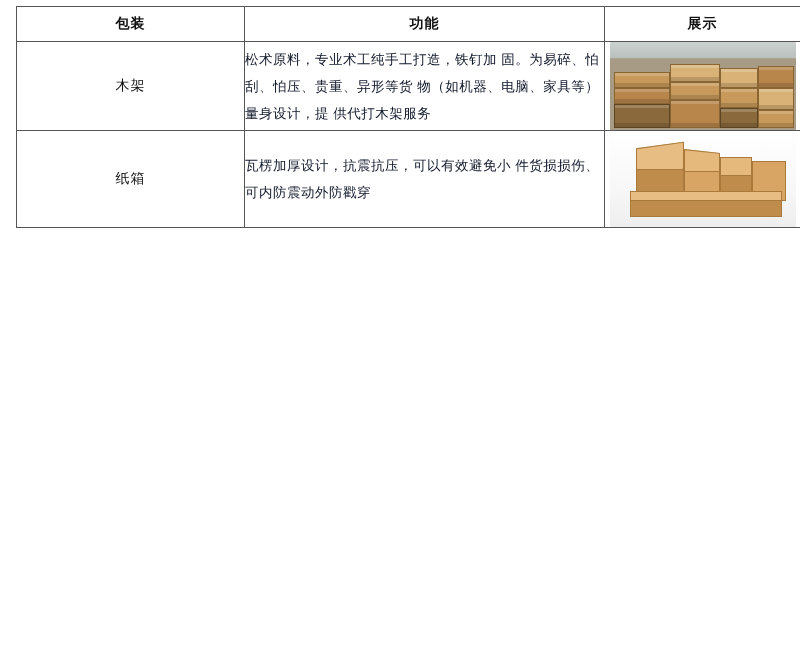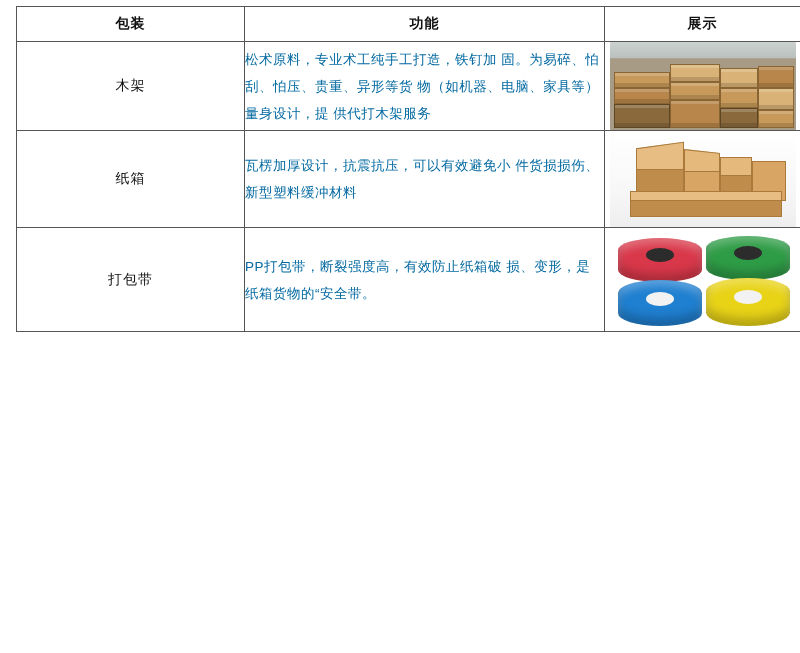--- a/index.html
+++ b/index.html
@@ -47,21 +47,21 @@
   td.pack-cell {
     text-align: center;
     font-size: 14px;
     color: #111;
     letter-spacing: 1px;
     padding: 4px 6px;
   }
   td.func-cell {
     font-size: 13.5px;
     line-height: 27px;
-    color: #0369a1;
+    color: #0f172a;
     padding: 8px 10px 8px 12px;
     text-align: left;
     letter-spacing: 0.5px;
   }
   td.show-cell {
     padding: 4px;
     text-align: center;
   }
   .photo {
     width: 186px;
@@ -194,50 +194,34 @@
             <div class="slab dark" style="left:110px;top:66px; width:36px; height:18px;"></div>
             <div class="slab mid" style="left:148px;top:24px; width:34px; height:20px;"></div>
             <div class="slab lite" style="left:148px;top:46px; width:34px; height:20px;"></div>
             <div class="slab" style="left:148px;top:68px; width:34px; height:16px;"></div>
           </div>
         </td>
       </tr>
 
       <tr class="r2">
         <td class="pack-cell">纸箱</td>
-        <td class="func-cell">瓦楞加厚设计，抗震抗压，可以有效避免小 件货损损伤、新型塑料缓冲材料</td>
+        <td class="func-cell">瓦楞加厚设计，抗震抗压，可以有效避免小 件货损损伤、可内防震动外防戳穿</td>
         <td class="show-cell">
           <div class="photo ph-box">
             <div class="bx top" style="left:26px; top:14px; width:46px; height:26px; transform:skewY(-8deg);"></div>
             <div class="bx side" style="left:26px; top:38px; width:46px; height:30px;"></div>
             <div class="bx pale" style="left:74px; top:20px; width:34px; height:22px; transform:skewY(6deg);"></div>
             <div class="bx" style="left:74px; top:40px; width:34px; height:28px;"></div>
             <div class="bx pale" style="left:110px;top:26px; width:30px; height:18px;"></div>
             <div class="bx side" style="left:110px;top:44px; width:30px; height:24px;"></div>
             <div class="bx" style="left:142px;top:30px; width:32px; height:38px;"></div>
             <div class="bx side" style="left:20px; top:66px; width:150px; height:18px;"></div>
             <div class="bx top" style="left:20px; top:60px; width:150px; height:8px;"></div>
           </div>
         </td>
       </tr>
 
 
-      <tr class="r4">
-        <td class="pack-cell">打包带</td>
-        <td class="func-cell">PP打包带，断裂强度高，有效防止纸箱破 损、变形，是纸箱货物的“安全带。</td>
-        <td class="show-cell">
-          <div class="photo ph-strap">
-            <div class="coil" style="left:8px;  top:10px; width:84px; height:44px; background:#d9384a;"></div>
-            <div class="hole" style="left:36px; top:20px; width:28px; height:14px;"></div>
-            <div class="coil" style="left:96px; top:8px;  width:84px; height:44px; background:#2e9c46;"></div>
-            <div class="hole" style="left:124px;top:18px; width:28px; height:14px;"></div>
-            <div class="coil" style="left:8px;  top:52px; width:84px; height:46px; background:#1f7fd0;"></div>
-            <div class="hole inner" style="left:36px; top:64px; width:28px; height:14px;"></div>
-            <div class="coil" style="left:96px; top:50px; width:84px; height:48px; background:#e8d317;"></div>
-            <div class="hole inner" style="left:124px;top:62px; width:28px; height:14px;"></div>
-          </div>
-        </td>
-      </tr>
 
 
     </tbody>
   </table>
 </div>
 
 </body></html>

